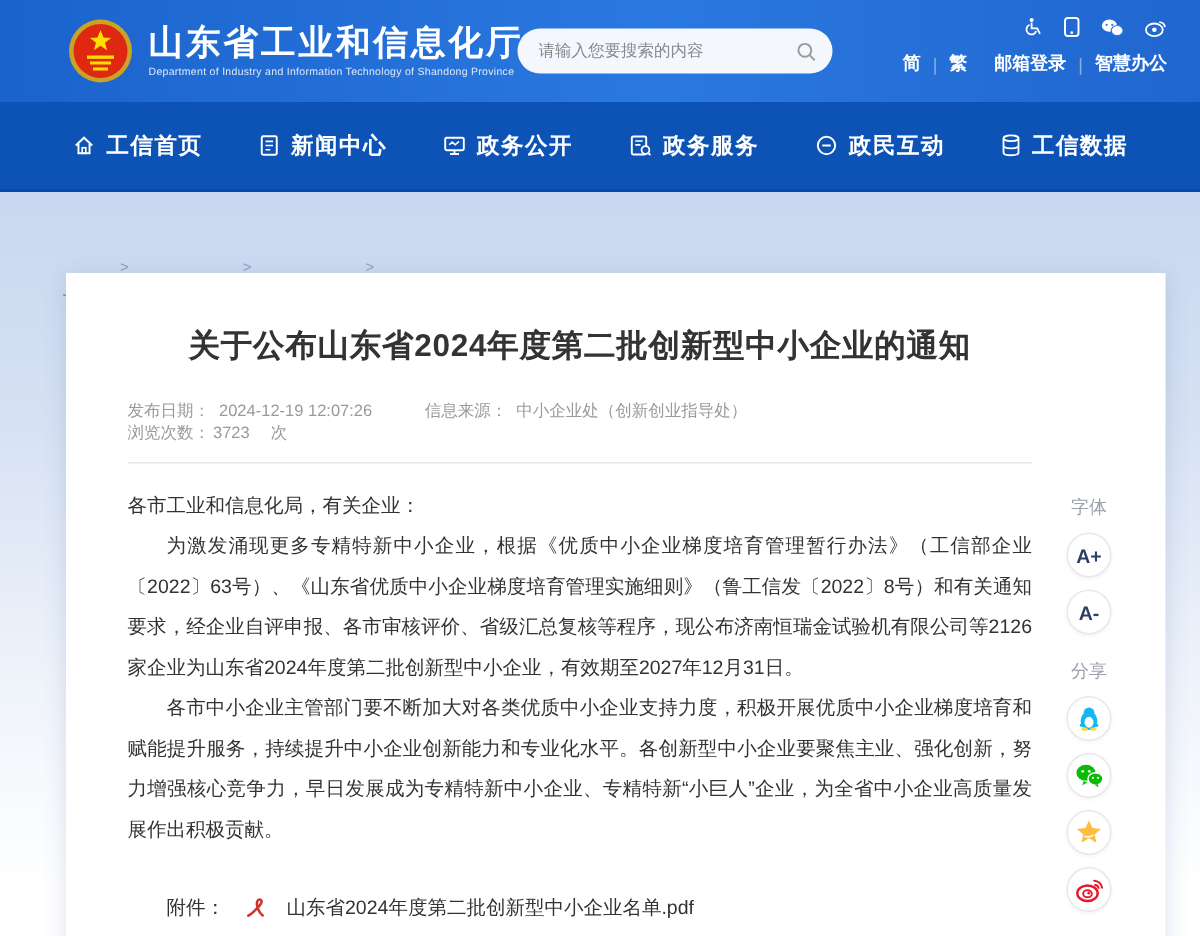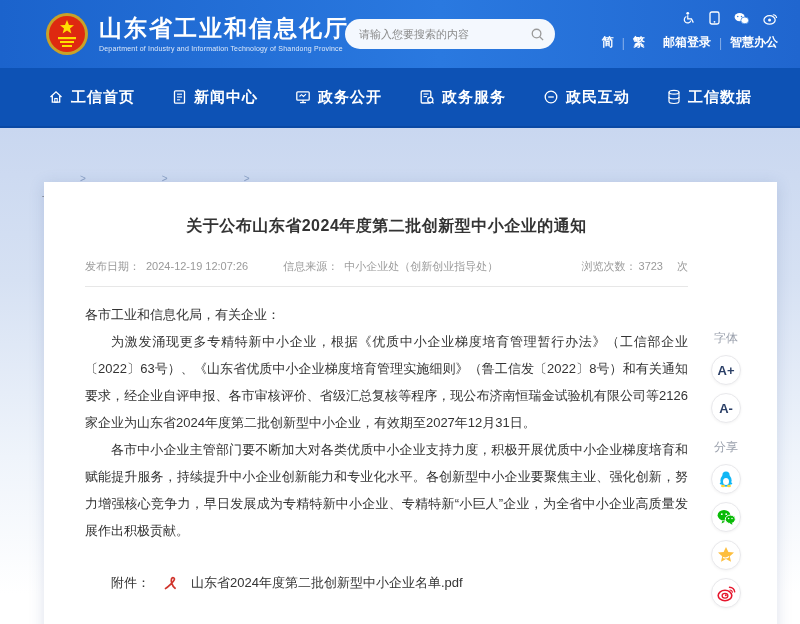--- a/index.html
+++ b/index.html
@@ -36,23 +36,23 @@
   .page { position:relative; height:506px;
     background:linear-gradient(180deg,#c9d7f0 0%,#d6e1f3 30%,#eff4fb 65%,#ffffff 92%); }
   .breadcrumb { padding:20px 0 0 42px; font-size:12px; color:#4d4d4d;
     display:flex; gap:14px; align-items:center; }
   .breadcrumb a { color:#4d4d4d; text-decoration:none;margin-top:44px; }
   .bc-sep { color:#8aa0c4; font-size:10px; }
 
   
   .card { position:absolute; left:44px; top:54px; width:733px; height:470px;
     background:#fff; box-shadow:0 2px 14px rgba(60,90,150,.18); padding:34px 89px 0 41px; }
-  .art-title { text-align:center; font-size:16px; font-weight:bold; color:#333; letter-spacing:.5px; }
-  .meta-row { margin-top:22px; display:flex; justify-content:space-between; align-items:flex-end;
-    font-size:11px; color:#9a9a9a; }
+  .art-title { text-align:center; font-size:21px; font-weight:bold; color:#333; letter-spacing:.5px; }
+  .meta-row { margin-top:22px; display:flex; justify-content:space-between; align-items:flex-start;
+    font-size:11px; color:#9a9a9a;flex-direction:column; }
   .meta-left span { margin-right:6px; }
   .meta-left .grp { margin-right:26px; }
   .meta-views b { font-weight:normal; margin:0 14px 0 2px; }
   .divider { border-bottom:1px solid #e7e7e7; margin-top:12px; }
   .body-text { margin-top:14px; font-size:13px; color:#333; line-height:27px; text-align:justify; }
   .body-text p.indent { text-indent:2em; }
   .attachment { margin-top:30px; padding-left:2em; font-size:13px; color:#333;
     display:flex; align-items:center; gap:14px; }
   .attachment a { color:#333; text-decoration:none; }
   .signature { margin-top:34px; text-align:right; font-size:13px; color:#333; line-height:28px; }

